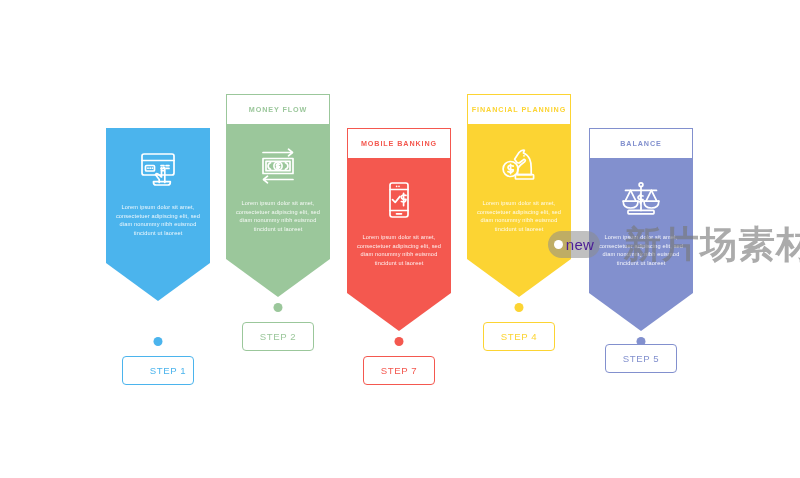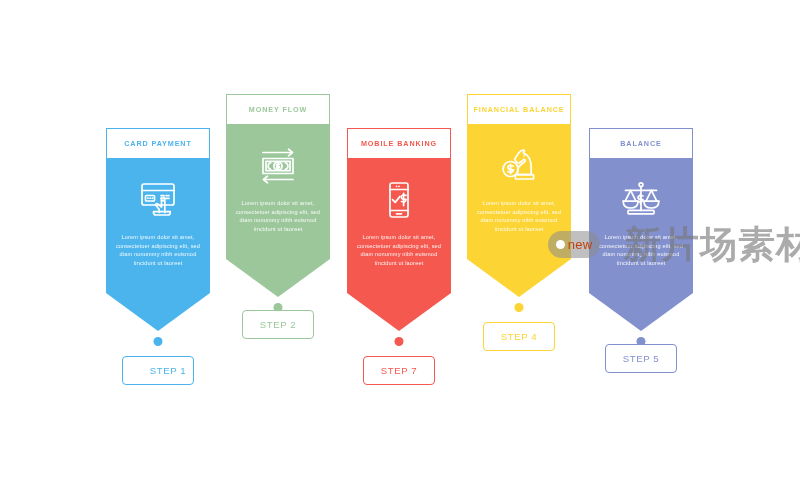--- a/index.html
+++ b/index.html
@@ -131,22 +131,22 @@
     height: 56px;
     display: flex;
     align-items: center;
     pointer-events: none;
     z-index: 20;
   }
   .wm-badge {
     width: 52px; height: 27px;
     border-radius: 14px;
     background: rgba(140,140,140,0.55);
-    color: #c2410c;
-    font-size: 13px;
+    color: #4c1d95;
+    font-size: 15px;
     display: flex; align-items: center; justify-content: center;
     letter-spacing: 0.3px;
     flex: none;
   }
   .wm-badge-dot {
     width: 9px; height: 9px; border-radius: 50%;
     background: #ffffff; margin-right: 3px; flex: none;
   }
   .wm-text {
     margin-left: 24px;
@@ -158,23 +158,20 @@
     white-space: nowrap;
   }
 </style>
 </head>
 <body>
 
 <div id="stage">
 
   <div class="column" style="left:106px; top:128px; color:#4BB4ED;">
     <div class="banner">
-      <div class="banner-head">
-        <span class="banner-head-label">CARD PAYMENT</span>
-      </div>
       <div class="banner-body">
         <div class="icon-wrap">
           <svg viewBox="0 0 48 44" width="48" height="44" fill="none" stroke="#ffffff" stroke-width="1.7" stroke-linecap="round" stroke-linejoin="round">
             <rect x="8" y="6" width="32" height="21" rx="2"></rect>
             <line x1="8" y1="12.5" x2="40" y2="12.5"></line>
             <rect x="11.5" y="17.5" width="9" height="5.5" rx="1"></rect>
             <circle cx="14" cy="20.2" r="0.9" fill="#ffffff" stroke="none"></circle>
             <circle cx="16.2" cy="20.2" r="0.9" fill="#ffffff" stroke="none"></circle>
             <circle cx="18.4" cy="20.2" r="0.9" fill="#ffffff" stroke="none"></circle>
             <line x1="27" y1="17.6" x2="30" y2="17.6"></line>
@@ -224,21 +221,21 @@
         </div>
         <div class="banner-text">Lorem ipsum dolor sit amet, consectetuer adipiscing elit, sed diam nonummy nibh euismod tincidunt ut laoreet</div>
       </div>
       <div class="banner-tip">
         <svg viewBox="0 0 104 38" preserveAspectRatio="none">
           <polygon points="0,0 104,0 52,38" fill="#9BC79B"></polygon>
         </svg>
       </div>
     </div>
     <div class="dot" style="top:209px;"></div>
-    <div class="step-pill" style="top:216px;text-align:right;">
+    <div class="step-pill" style="top:228px;text-align:right;">
       <span class="step-pill-label">STEP 2</span>
     </div>
   </div>
 
   <div class="column" style="left:347px; top:128px; color:#F4584F;">
     <div class="banner">
       <div class="banner-head">
         <span class="banner-head-label">MOBILE BANKING</span>
       </div>
       <div class="banner-body">
@@ -265,21 +262,21 @@
     </div>
     <div class="dot" style="top:209px;"></div>
     <div class="step-pill" style="top:228px;">
       <span class="step-pill-label">STEP 7</span>
     </div>
   </div>
 
   <div class="column" style="left:467px; top:94px; color:#FCD433;">
     <div class="banner">
       <div class="banner-head">
-        <span class="banner-head-label">FINANCIAL BALANCE</span>
+        <span class="banner-head-label">FINANCIAL PLANNING</span>
       </div>
       <div class="banner-body">
         <div class="icon-wrap">
           <svg viewBox="0 0 48 44" width="48" height="44" fill="none" stroke="#ffffff" stroke-width="1.7" stroke-linecap="round" stroke-linejoin="round">
             <path d="M24 8.5 Q26.6 5.5 29.4 6.2 L28.4 9 Q32.6 10.6 34.6 14.8 Q36.4 18.7 36.2 24.4 L36.2 30.6 L22.6 30.6 L22.6 27 Q22.6 23.4 25.6 21 L29.8 17.6 Q30.8 16.8 30 15.8 Q29.2 14.9 28.2 15.8 L25.6 18 Q23.2 20 21.6 17.9 L19.6 15.2 L24 8.5 Z"></path>
             <circle cx="29" cy="11.8" r="0.9" fill="#ffffff" stroke="none"></circle>
             <rect x="20.4" y="30.6" width="18.2" height="4.4" rx="0.8"></rect>
             <circle cx="15.6" cy="25" r="7.5"></circle>
             <line x1="15.6" y1="20.4" x2="15.6" y2="29.6"></line>
             <path d="M18.3 22.1 Q13 20.4 13 23.6 Q13 26 18.3 25.8 Q18.3 29.3 13 27.6"></path>

